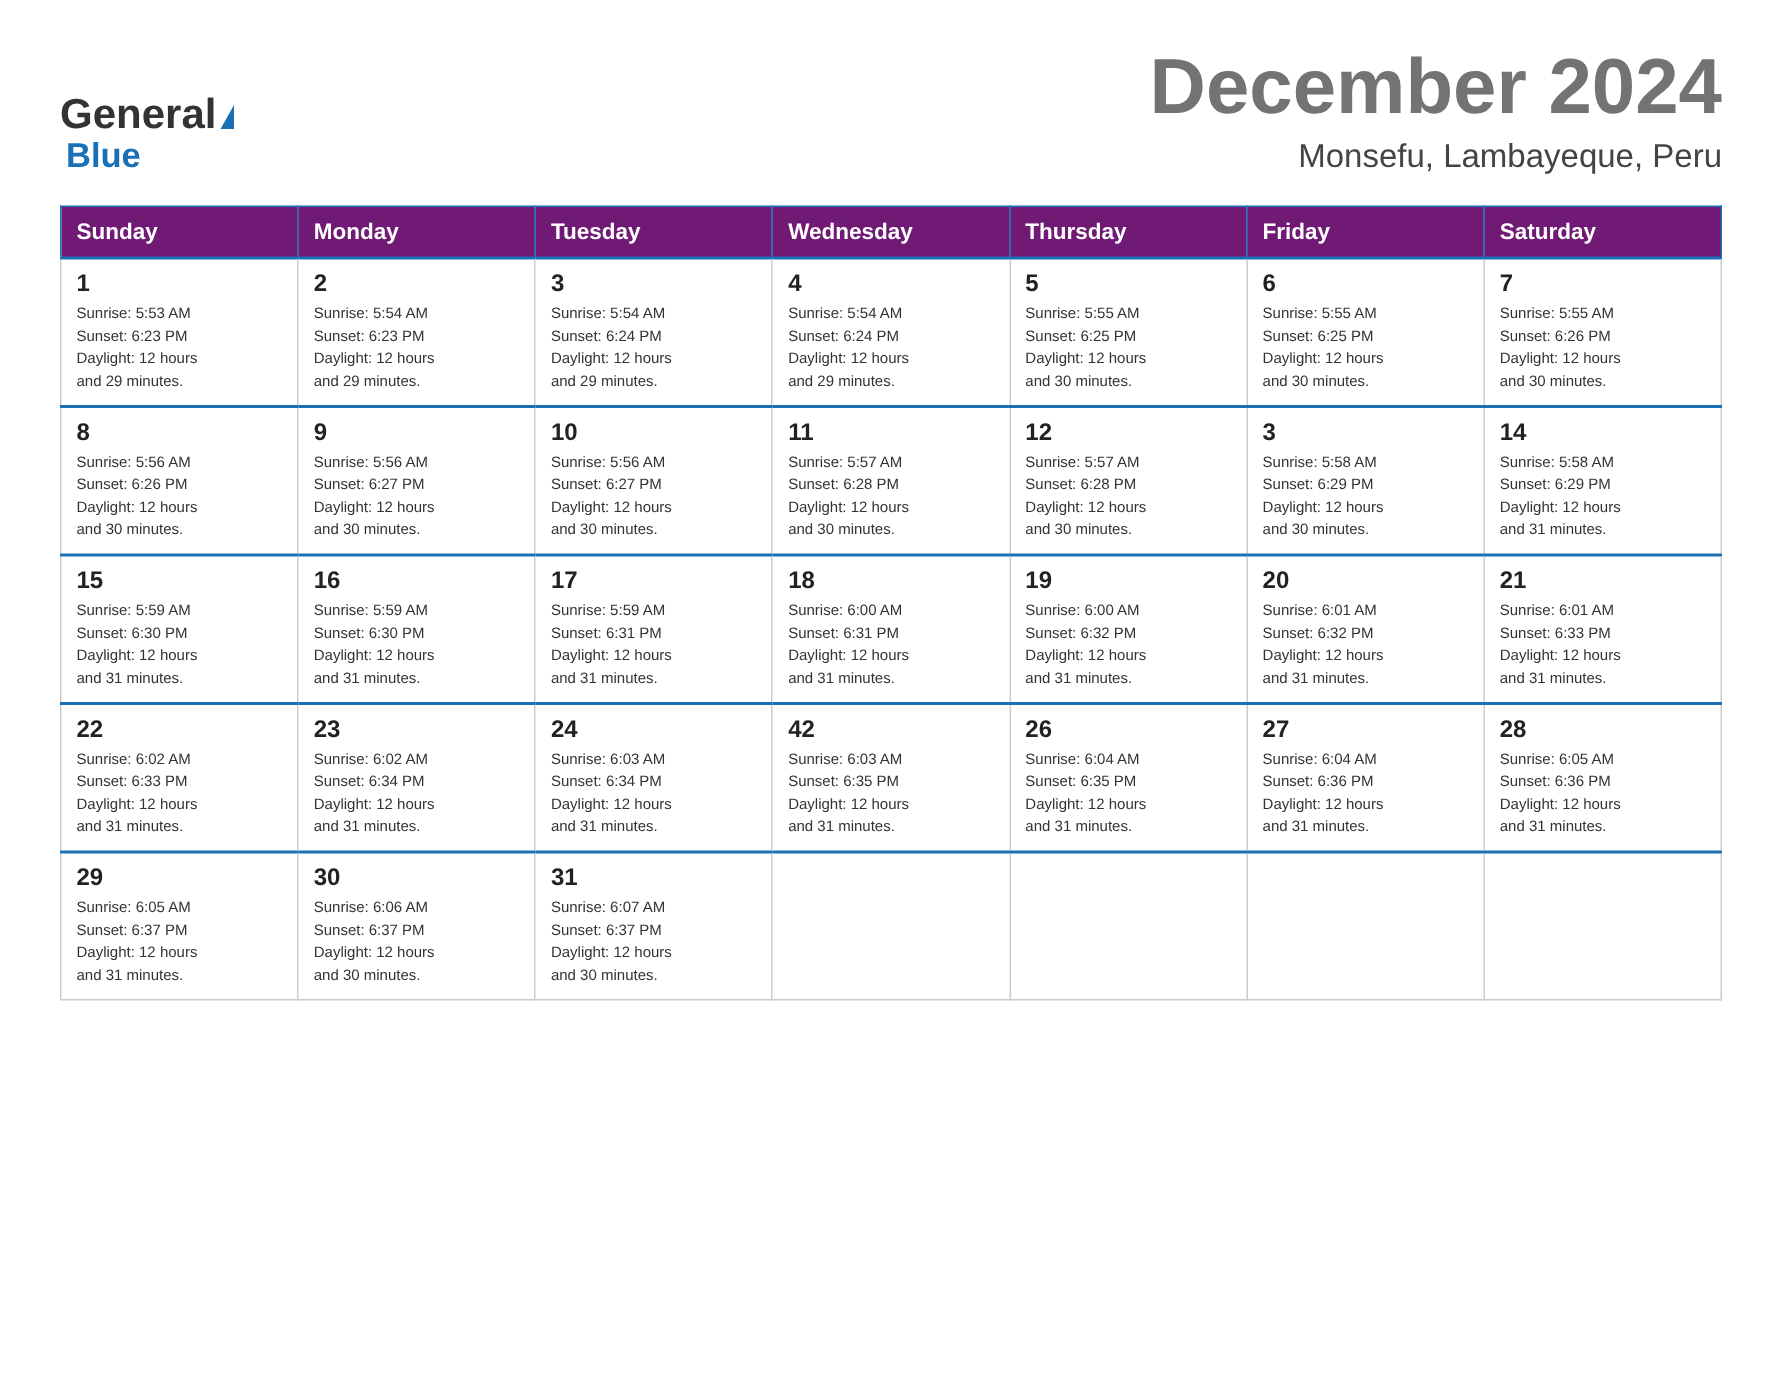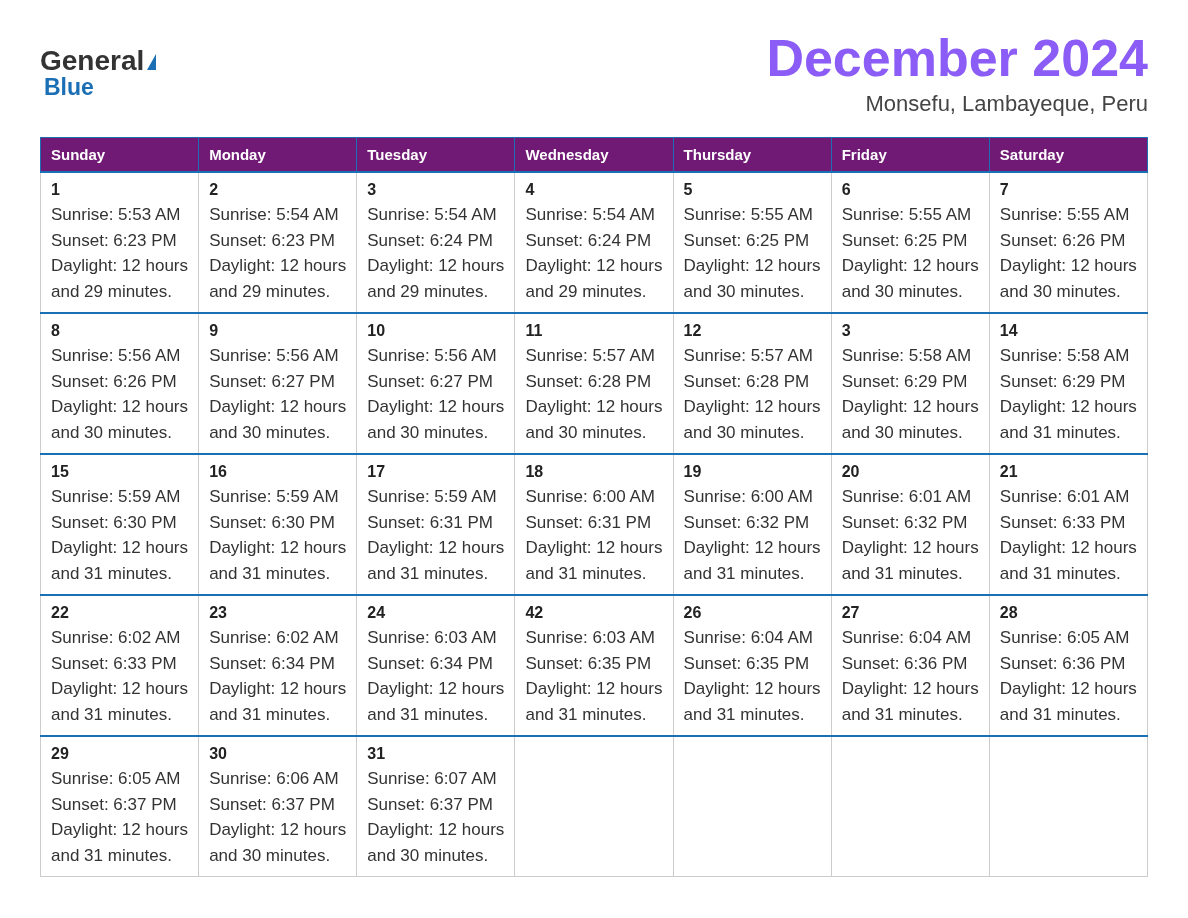--- a/index.html
+++ b/index.html
@@ -6,21 +6,21 @@
     body {
       font-family: Arial, sans-serif;
       background: #fff;
       padding: 30px 40px;
       width: 1188px;
       min-height: 918px;
     }
     .header {
       display: flex;
       justify-content: space-between;
-      align-items: center;
+      align-items: flex-end;
       margin-bottom: 20px;
     }
     .logo {
       display: flex;
       flex-direction: column;
       align-items: flex-start;
     }
     .logo-top {
       font-size: 28px;
       font-weight: bold;
@@ -33,21 +33,21 @@
       color: #1a6fb5;
       margin-top: -2px;
       padding-left: 4px;
     }
     .title-block {
       text-align: right;
     }
     .title-block h1 {
       font-size: 52px;
       font-weight: bold;
-      color: #8b5cf6;
+      color: #737373;
       line-height: 1.1;
     }
     .title-block h2 {
       font-size: 22px;
       font-weight: normal;
       color: #444;
       margin-top: 4px;
     }
     .calendar {
       width: 100%;
@@ -75,21 +75,21 @@
     .calendar tr.week-row td {
       border-top: 2px solid #1a6fb5;
     }
     .day-number {
       font-size: 16px;
       font-weight: bold;
       display: block;
       margin-bottom: 3px;
     }
     .day-info {
-      font-size: 17px;
+      font-size: 10px;
       line-height: 1.5;
       color: #333;
     }
     .empty-cell {
       background: #fff;
     }
   </style>
 </head>
 <body>
 

